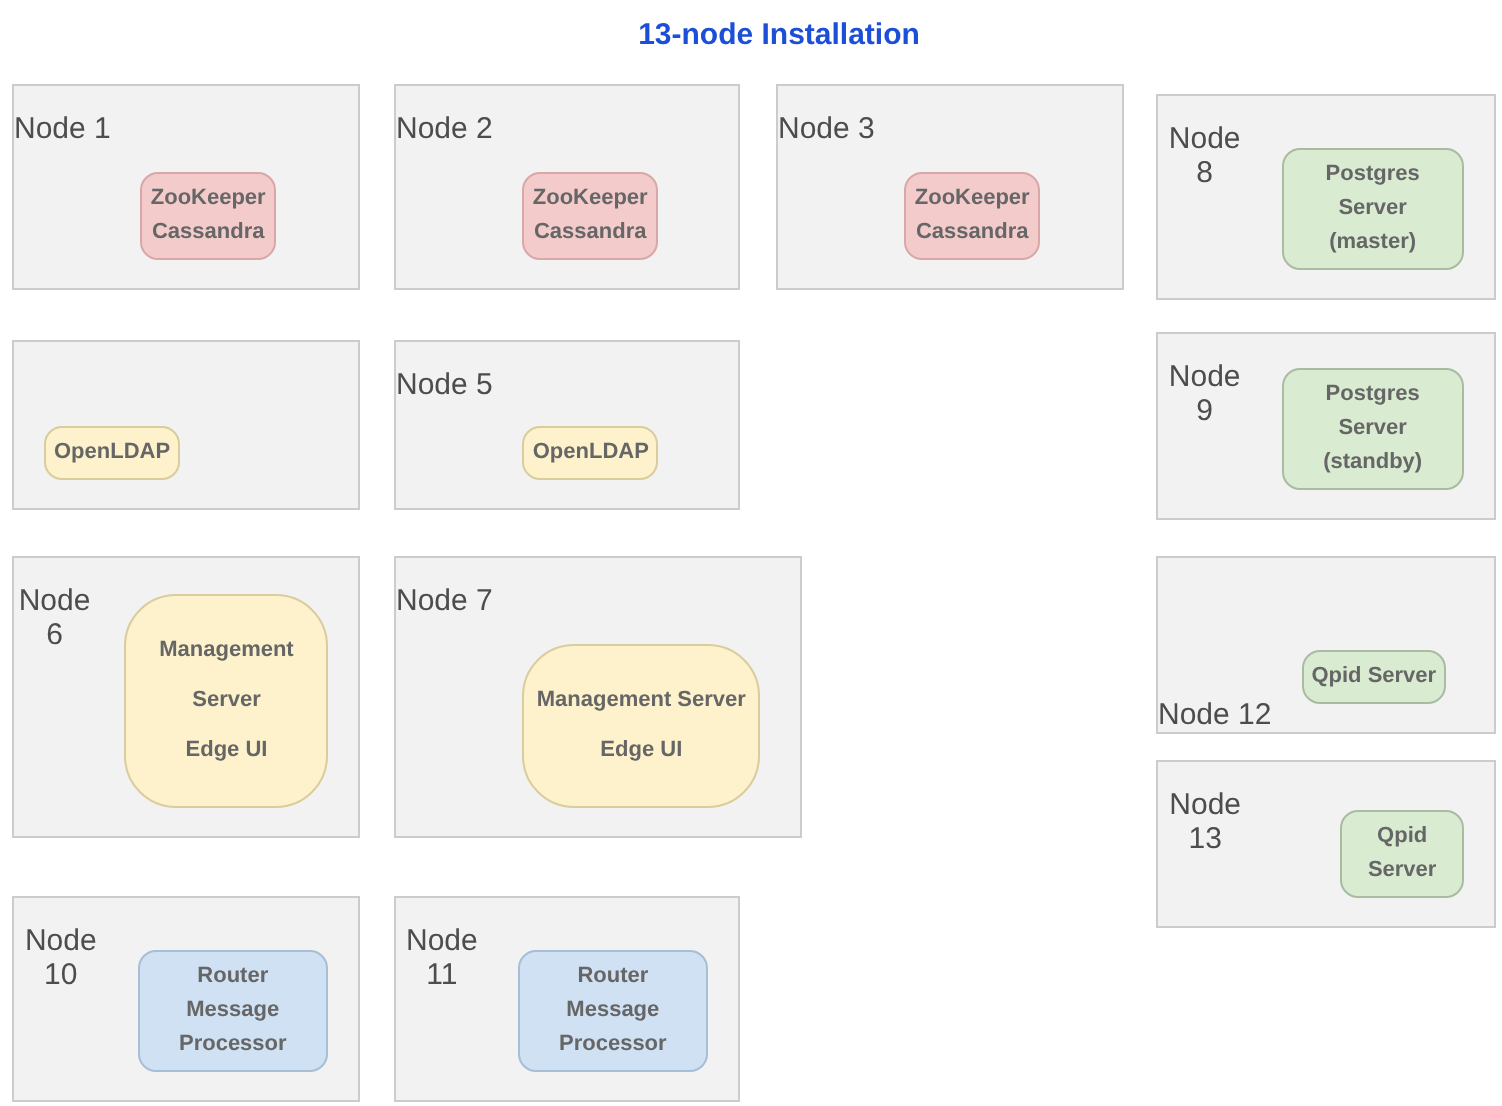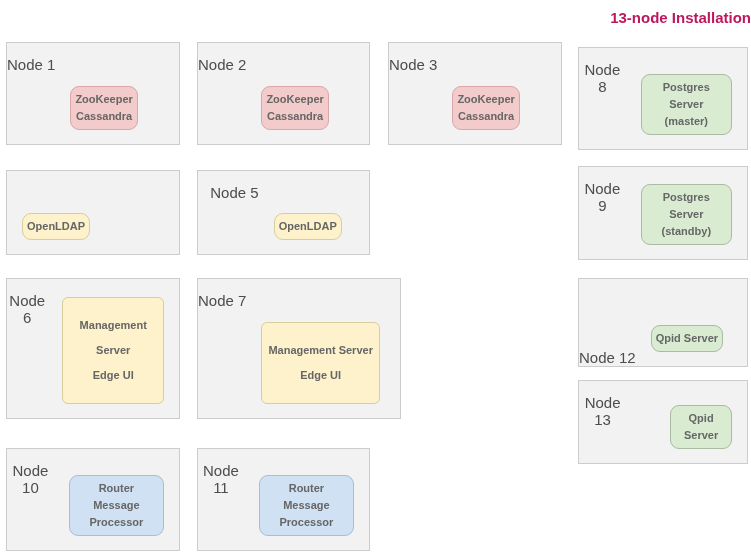--- a/index.html
+++ b/index.html
@@ -8,24 +8,24 @@
   #stage {
     position: relative;
     width: 751px;
     height: 553px;
     background: #ffffff;
     overflow: hidden;
   }
   .diagram-title {
     position: absolute;
     left: 0; right: 0; top: 9px;
-    text-align: right;
+    text-align: center;
     font-size: 15px;
     font-weight: bold;
-    color: #be185d;
+    color: #1d4ed8;
     margin-left: 28px;
   }
   .card {
     position: absolute;
     background: #f2f2f2;
     border: 1px solid #cccccc;
     display: flex;
     flex-direction: row;
   }
   .card-title {
@@ -39,34 +39,34 @@
     border-radius: 9px;
     border: 1px solid #bbbbbb;
     padding: 4px 4px;
     text-align: center;
     font-size: 11px;
     font-weight: bold;
     color: #666666;
     line-height: 17px;
   }
   .service.large {
-    border-radius: 6px;
+    border-radius: 26px;
     line-height: 25px;
     padding: 15px 6px;
   }
   .service.pink   { background: #f3cbcb; border-color: #d9a7a7; }
   .service.yellow { background: #fdf2cc; border-color: #d9cc9d; }
   .service.green  { background: #d9ecd2; border-color: #a9bba0; }
   .service.blue   { background: #cfe1f2; border-color: #a6bed6; }
 
   .n1  { left: 6px;   top: 42px;  width: 174px; height: 103px; }
   .n2  { left: 197px; top: 42px;  width: 173px; height: 103px; }
   .n3  { left: 388px; top: 42px;  width: 174px; height: 103px; }
   .n4  { left: 6px;   top: 170px; width: 174px; height: 85px;  }
-  .n5  { left: 197px; top: 170px; width: 173px; height: 85px; justify-content: center;  }
+  .n5  { left: 197px; top: 170px; width: 173px; height: 85px;  }
   .n6  { left: 6px;   top: 278px; width: 174px; height: 141px; }
   .n7  { left: 197px; top: 278px; width: 204px; height: 141px; }
   .n8  { left: 578px; top: 47px;  width: 170px; height: 103px; }
   .n9  { left: 578px; top: 166px; width: 170px; height: 94px;  }
   .n10 { left: 6px;   top: 448px; width: 174px; height: 103px; }
   .n11 { left: 197px; top: 448px; width: 173px; height: 103px; }
   .n12 { left: 578px; top: 278px; width: 170px; height: 89px; align-items: flex-end;  }
   .n13 { left: 578px; top: 380px; width: 170px; height: 84px; gap: 29px;  }
 </style>
 </head>

